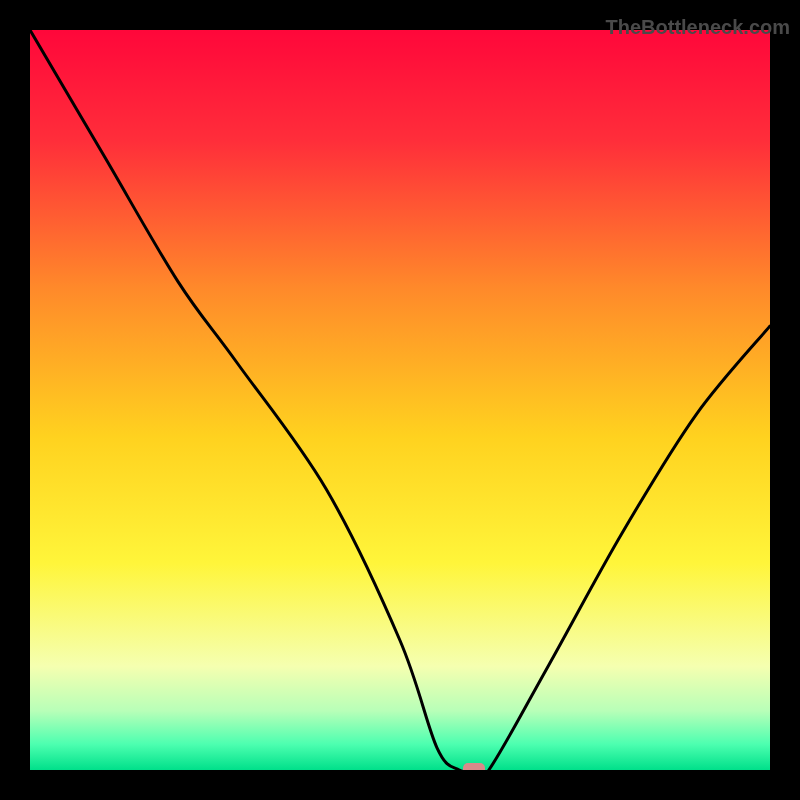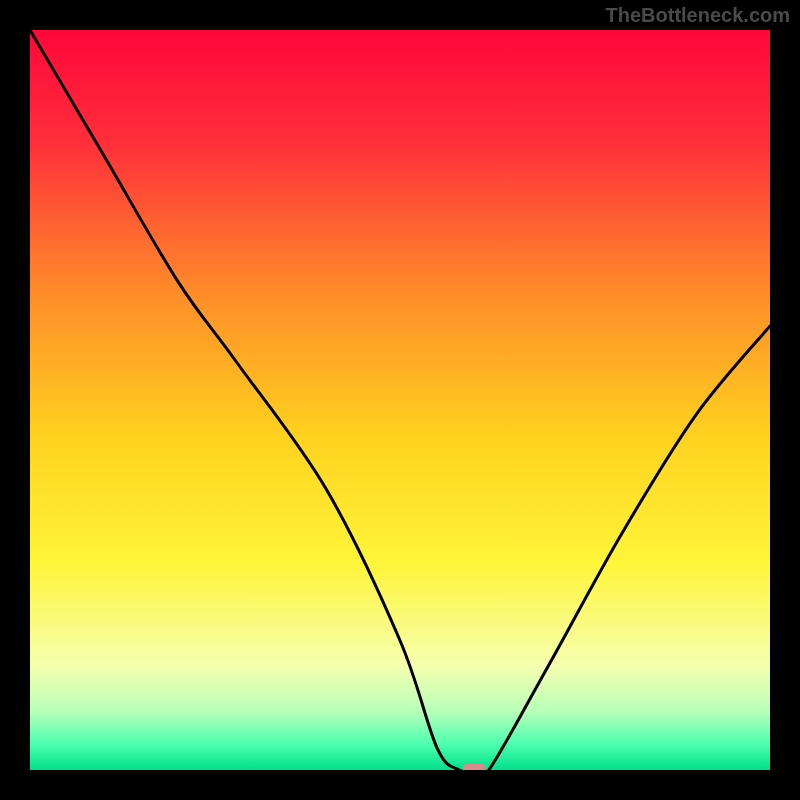--- a/index.html
+++ b/index.html
@@ -5,21 +5,21 @@
   * { margin: 0; padding: 0; box-sizing: border-box; }
   body {
     width: 800px;
     height: 800px;
     background: #000;
     position: relative;
     overflow: hidden;
   }
   .watermark {
     position: absolute;
-    top: 4px;
+    top: 16px;
     right: 10px;
     font-family: Arial, sans-serif;
     font-size: 20px;
     font-weight: bold;
     color: #4a4a4a;
     z-index: 10;
   }
   .plot-area {
     position: absolute;
     left: 30px;

